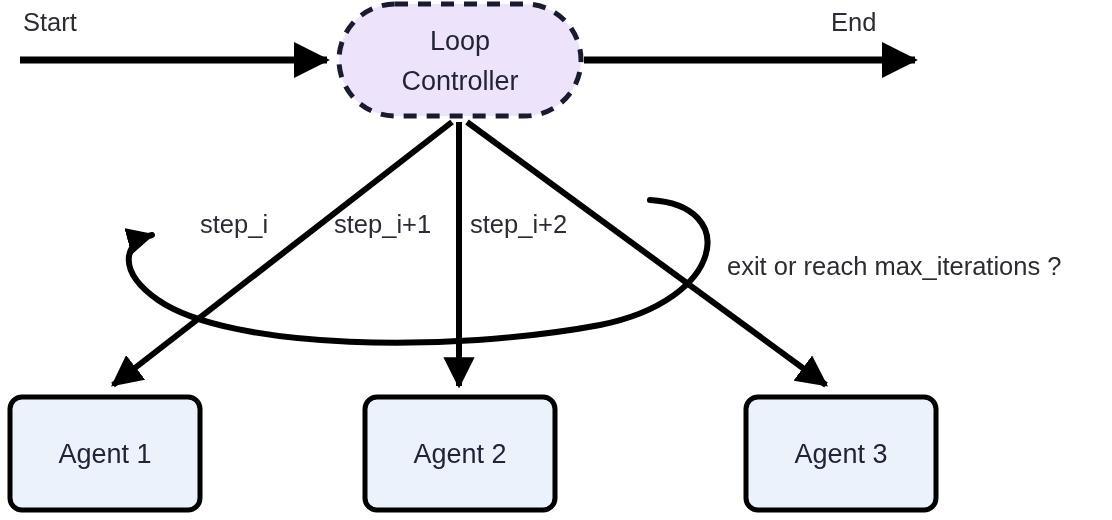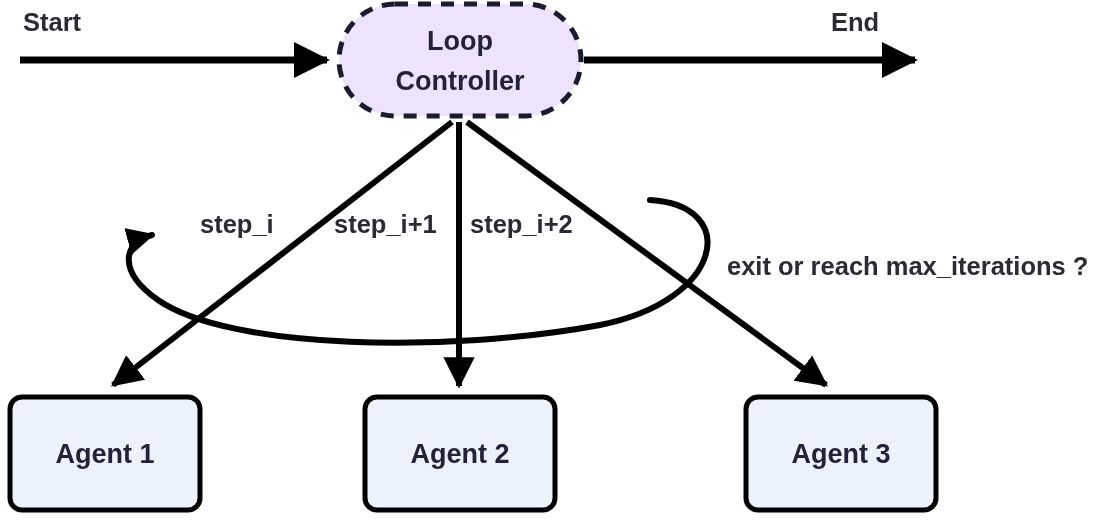--- a/index.html
+++ b/index.html
@@ -9,21 +9,20 @@
   }
   body {
     font-family: "Liberation Sans", "DejaVu Sans", sans-serif;
   }
   #diagram-root {
     position: relative;
     width: 1112px;
     height: 520px;
     background: #ffffff;
     overflow: hidden;
-    font-weight: bold;
   }
   #diagram-svg {
     position: absolute;
     top: 0;
     left: 0;
     width: 1112px;
     height: 520px;
     display: block;
   }
   .node-label {

